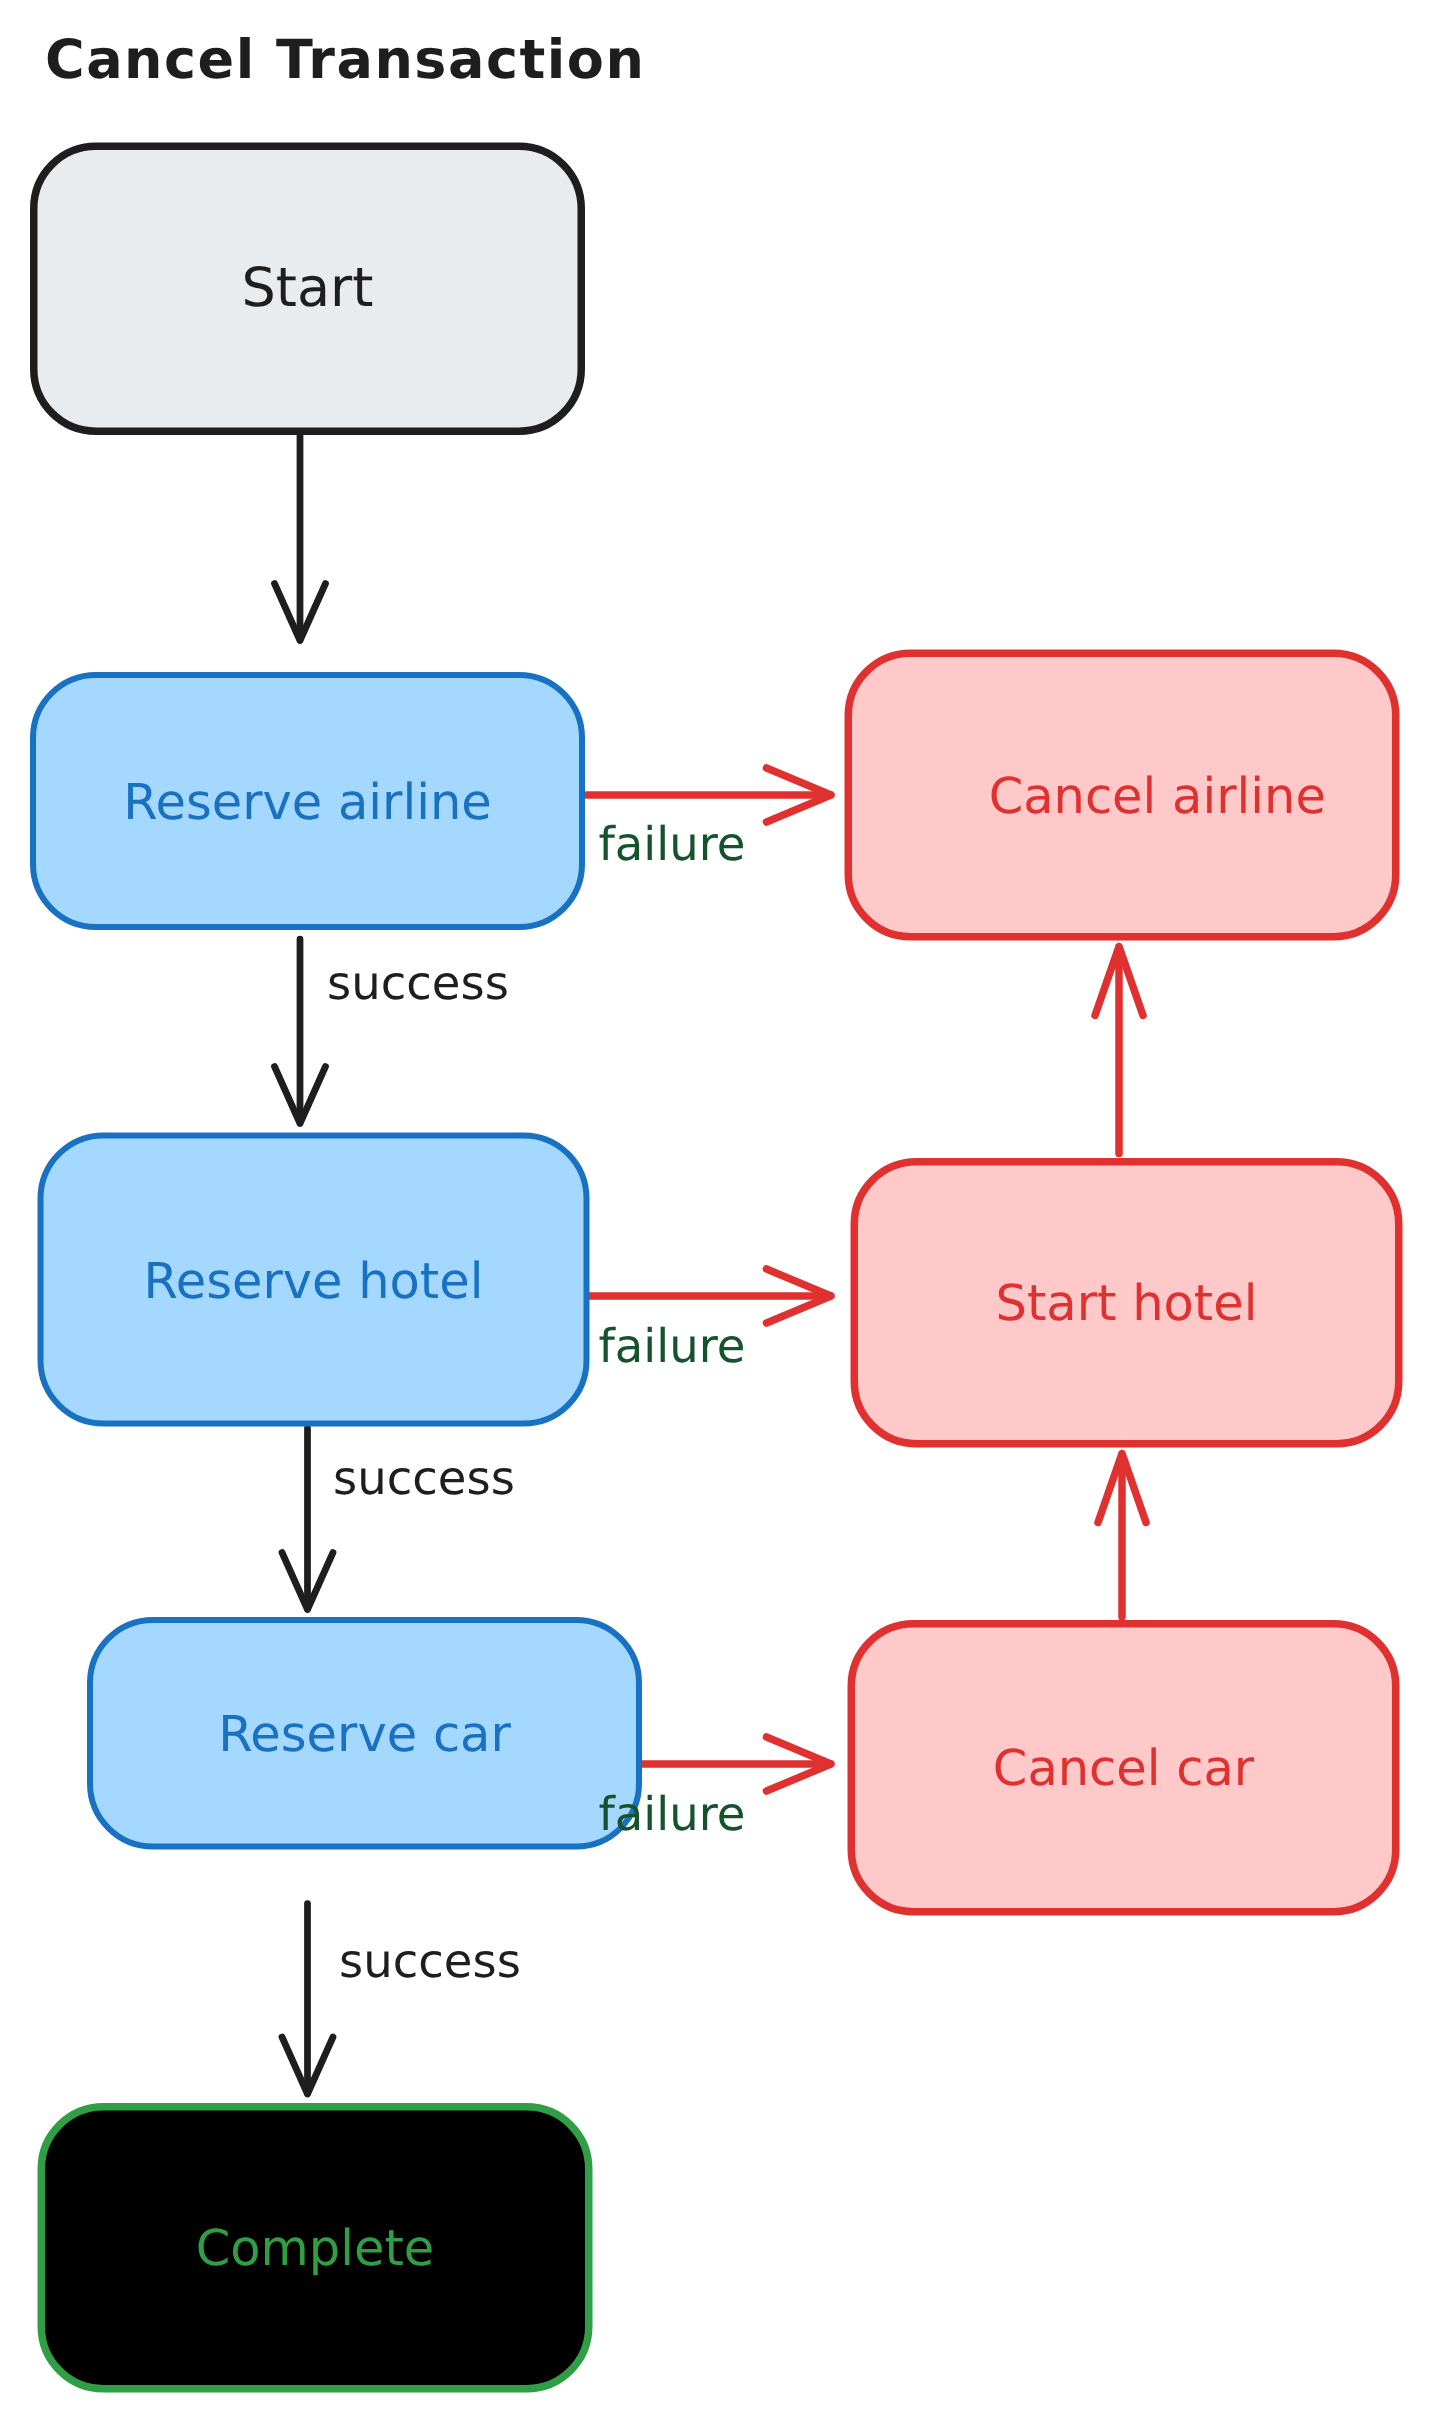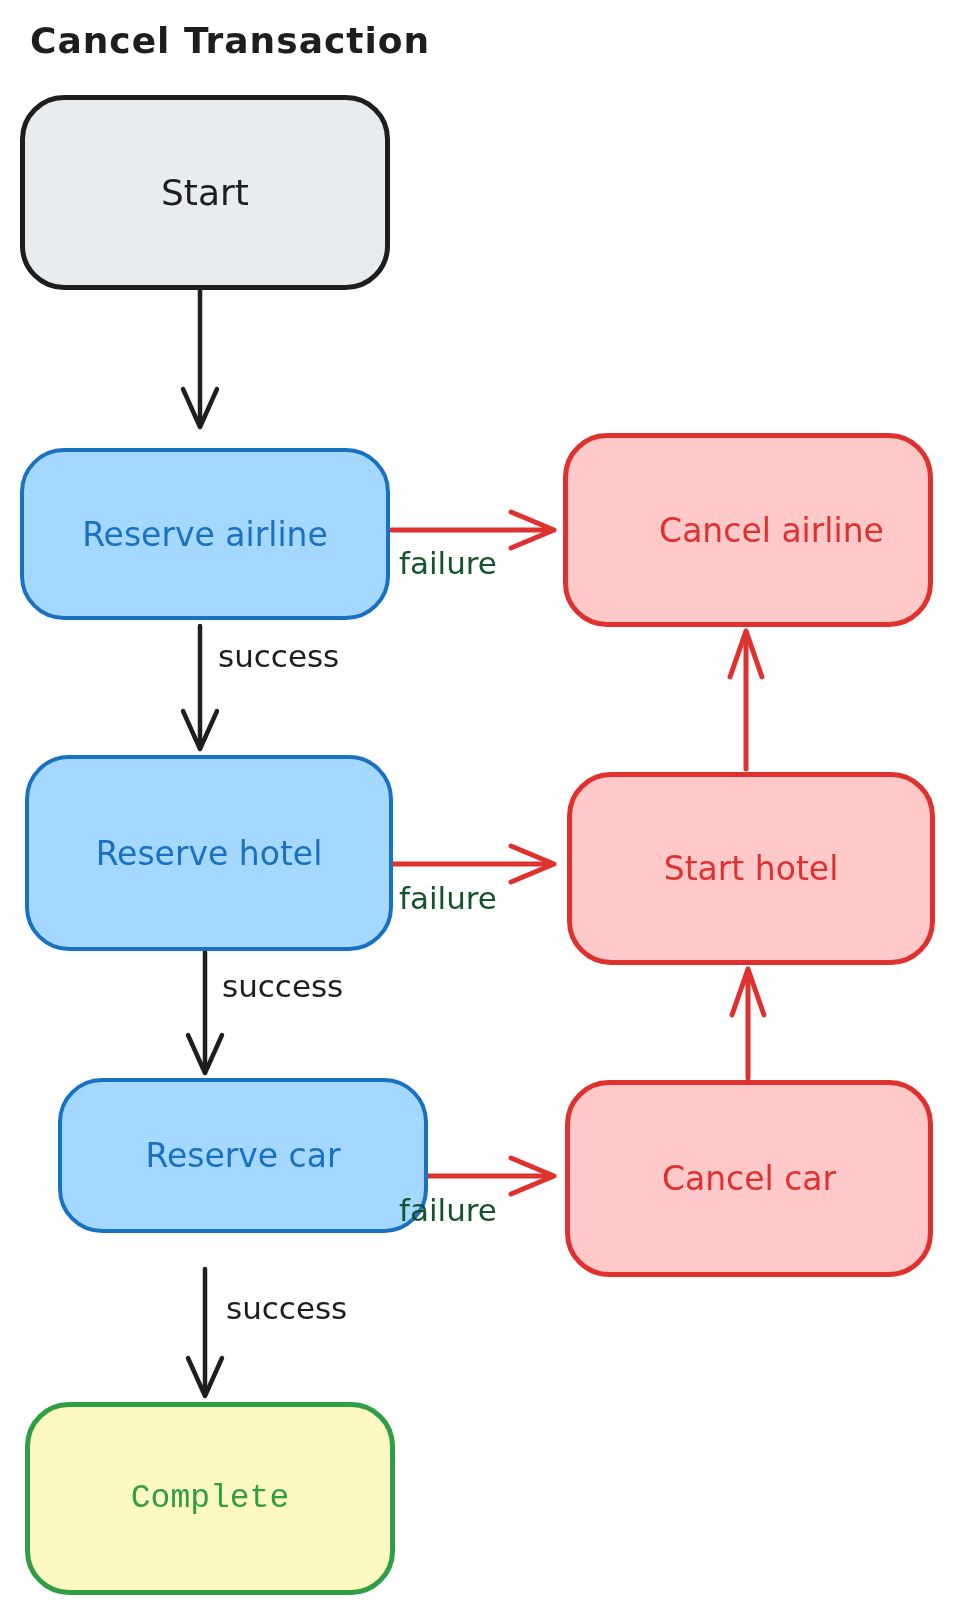--- a/index.html
+++ b/index.html
@@ -46,24 +46,23 @@
     background: #a5d8ff;
     border: 4px solid #1971c2;
     color: #1971c2;
   }
   .kind-compensation {
     background: #ffc9c9;
     border: 5px solid #e03131;
     color: #e03131;
   }
   .kind-success {
-    background: #fef9c3;
+    background: #000000;
     border: 5px solid #2f9e44;
     color: #2f9e44;
-    font-family: Liberation Mono, monospace;
   }
   
   .n-start          { left: 20px;  top: 95px;   width: 370px; height: 195px; }
   .n-reserve-airline{ left: 20px;  top: 432px;  width: 370px; height: 172px; margin-top: 16px; }
   .n-cancel-airline { left: 563px; top: 433px;  width: 370px; height: 194px; padding-left: 47px; }
   .n-reserve-hotel  { left: 25px;  top: 755px;  width: 368px; height: 196px; }
   .n-cancel-hotel   { left: 567px; top: 772px;  width: 368px; height: 193px; }
   .n-reserve-car    { left: 41px;  top: 1078px; width: 370px; height: 155px; margin-left: 17px; }
   .n-cancel-car     { left: 565px; top: 1080px; width: 368px; height: 197px; }
   .n-complete       { left: 25px;  top: 1402px; width: 370px; height: 193px; }

